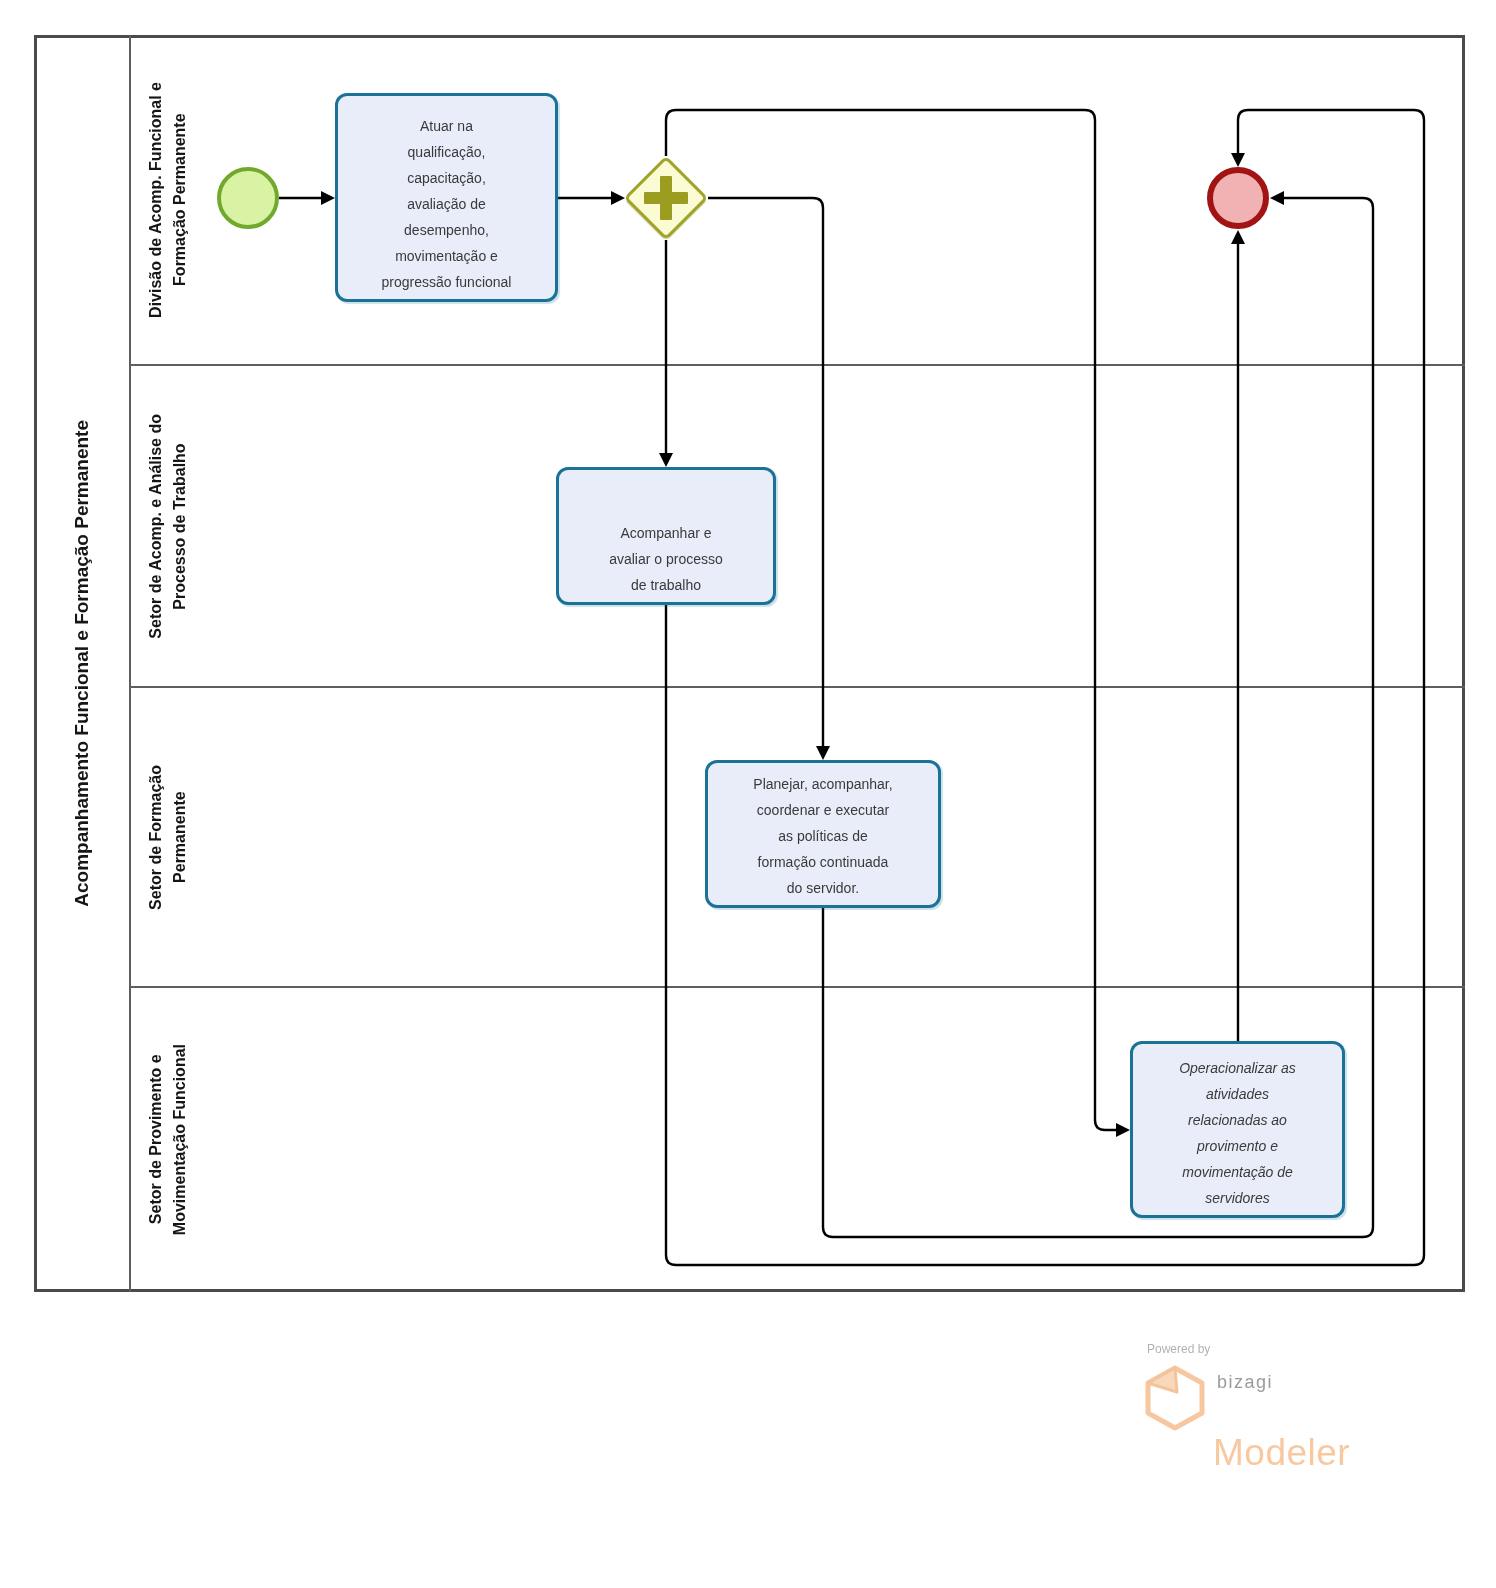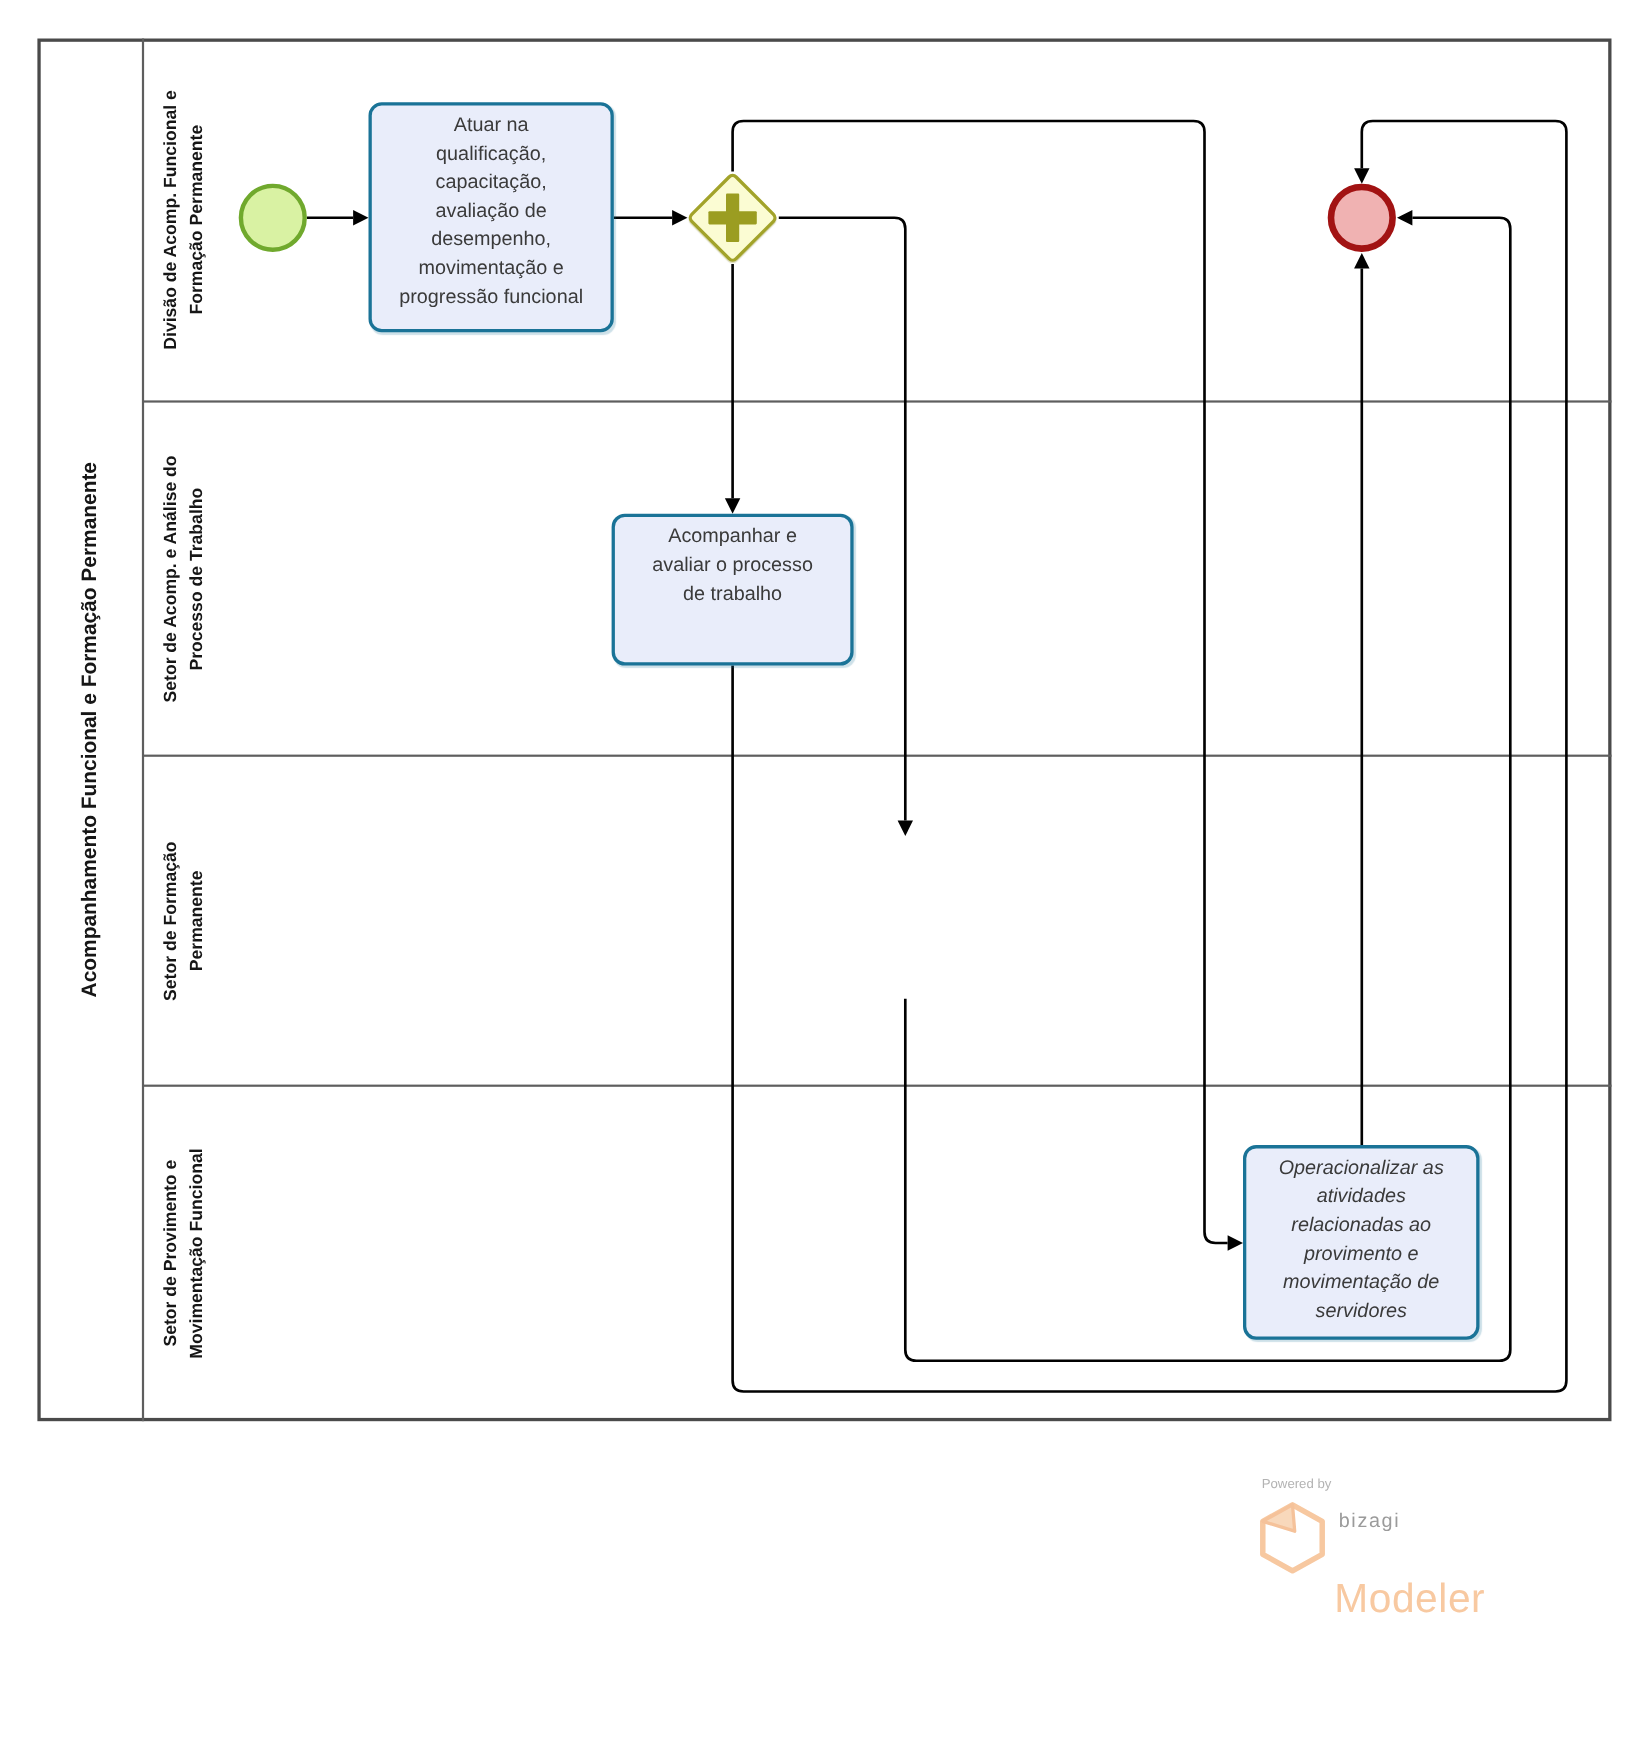--- a/index.html
+++ b/index.html
@@ -31,22 +31,22 @@
   .lane-label span{font-size:16px;line-height:1.5;}
 
   
   svg.flows{position:absolute;left:0;top:0;width:1496px;height:1588px;}
   svg.flows path{fill:none;stroke:var(--flow);stroke-width:2.4;stroke-linejoin:round;}
   svg.flows polygon{fill:var(--flow);stroke:none;}
 
   
   .task{
     position:absolute;border:3px solid var(--task-border);border-radius:12px;
-    background:var(--task-fill);display:flex;align-items:flex-start;justify-content:center;
-    text-align:center;color:var(--text);font-size:18px;line-height:26px;white-space:pre-line;
+    background:var(--task-fill);display:flex;align-items:flex-end;justify-content:center;
+    text-align:center;color:var(--text);font-size:14px;line-height:26px;white-space:pre-line;
     box-shadow:2px 2px 1px rgba(26,115,151,.22);padding:4px 6px;
   }
   .task-atuar{left:335px;top:93px;width:223px;height:209px;}
   .task-acompanhar{left:556px;top:467px;width:220px;height:138px;}
   .task-planejar{left:705px;top:760px;width:236px;height:148px;}
   .task-operacionalizar{left:1130px;top:1041px;width:215px;height:177px;font-style:italic;}
 
   .event{position:absolute;border-radius:50%;}
   .event-start{left:217px;top:167px;width:62px;height:62px;border:4px solid var(--start-border);background:var(--start-fill);}
   .event-end{left:1207px;top:167px;width:62px;height:62px;border:6px solid var(--end-border);background:var(--end-fill);}
@@ -140,20 +140,27 @@
   <div class="gateway"></div>
   <div class="gw-bar h"></div>
   <div class="gw-bar v"></div>
 
   <div class="task task-acompanhar">
     <span>Acompanhar e
 avaliar o processo
 de trabalho</span>
   </div>
 
+  <div class="task task-planejar">
+    <span>Planejar, acompanhar,
+coordenar e executar
+as políticas de
+formação continuada
+do servidor.</span>
+  </div>
 
   <div class="task task-operacionalizar">
     <span>Operacionalizar as
 atividades
 relacionadas ao
 provimento e
 movimentação de
 servidores</span>
   </div>
 

